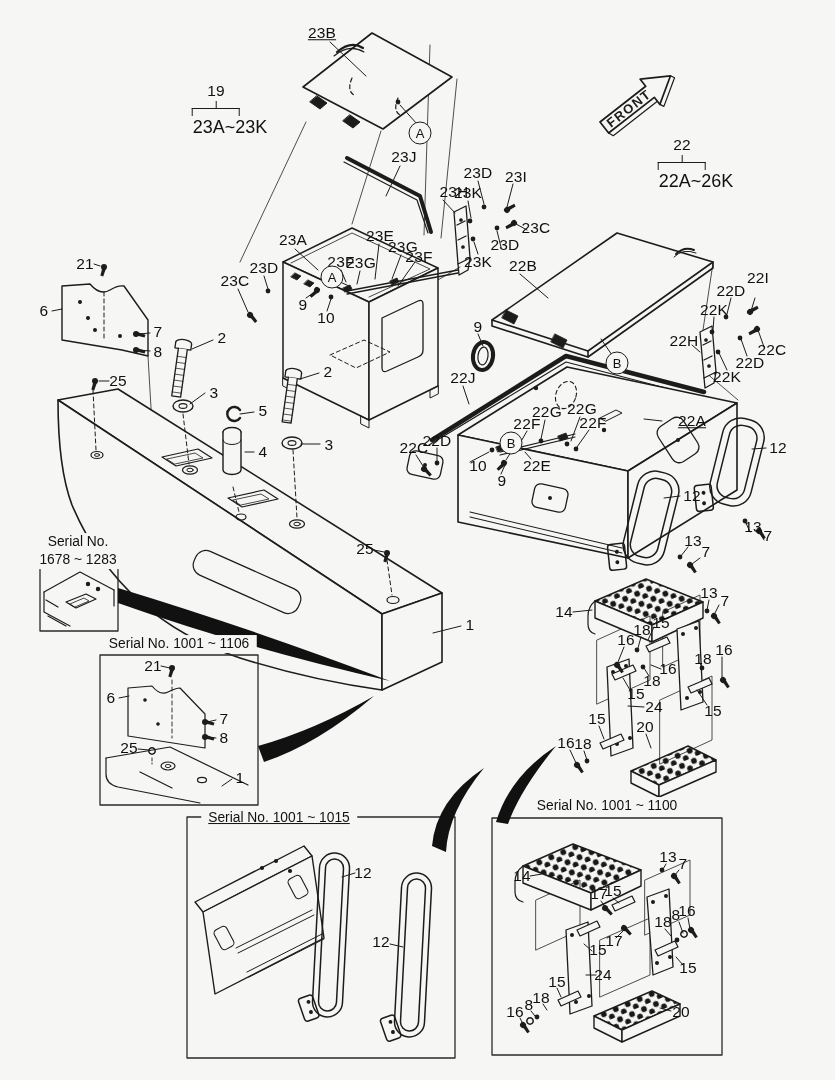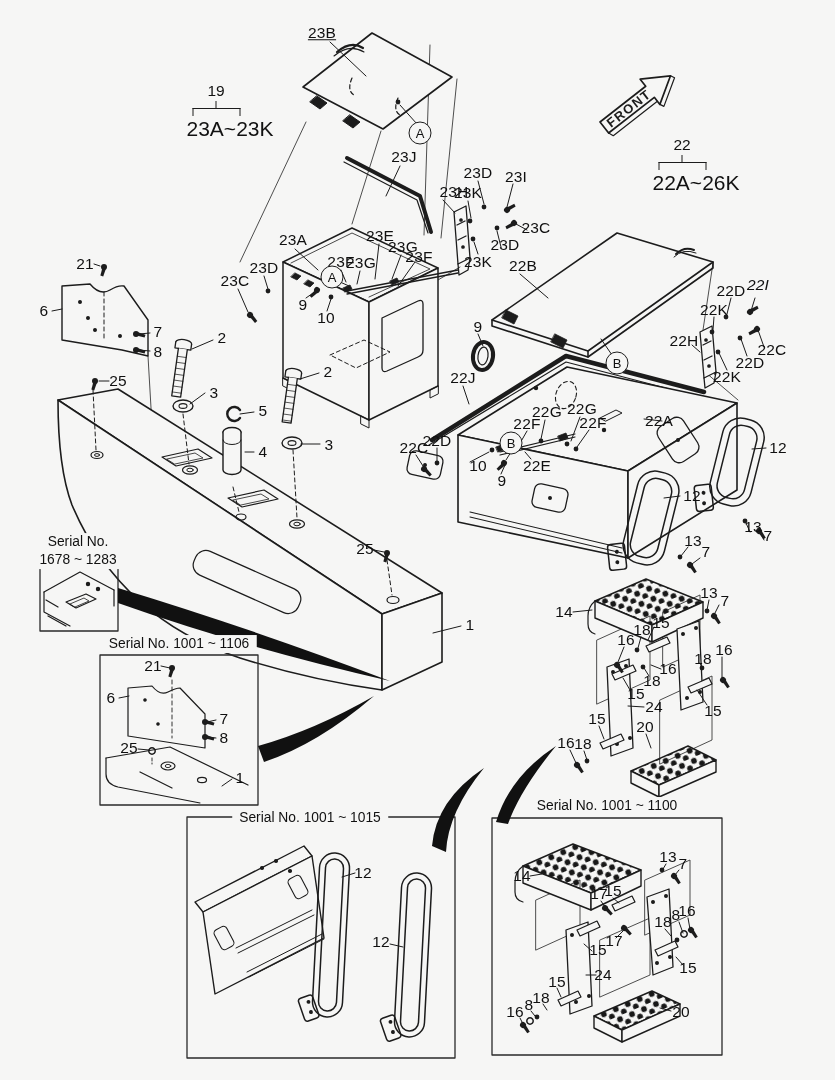--- a/index.html
+++ b/index.html
@@ -9,21 +9,21 @@
   #label-layer{position:absolute;left:0;top:0;width:835px;height:1080px;pointer-events:none;}
   .callout{position:absolute;transform:translate(-50%,-50%);font-size:15.5px;line-height:1;
            white-space:nowrap;color:#101010;letter-spacing:.2px;}
   .circ{position:absolute;transform:translate(-50%,-50%);width:21px;height:21px;border:1.4px solid #1c1c1c;
         border-radius:50%;display:flex;align-items:center;justify-content:center;font-size:13px;
         background:#f6f6f5;line-height:1;}
   .brk{position:absolute;transform:translateX(-50%);display:flex;flex-direction:column;align-items:center;}
   .brk .num{font-size:15.5px;line-height:1;}
   .brk .stem{width:1.4px;height:7px;background:#1c1c1c;margin-top:2px;}
   .brk .bar{width:46px;height:7px;border:1.4px solid #1c1c1c;border-bottom:none;}
-  .brk .range{font-size:21px;line-height:1;margin-top:2px;margin-left:28px;}
+  .brk .range{font-size:18px;line-height:1;margin-top:2px;margin-left:28px;}
   .inset-title{position:absolute;transform:translate(-50%,-50%);font-size:13.8px;line-height:1.3;
                text-align:center;background:#f6f6f5;padding:0 7px;white-space:nowrap;}
   .inset-title span{display:block;}
 </style>
 </head>
 <body>
 
 <div id="page">
 
 <svg id="art" width="835" height="1080" viewBox="0 0 835 1080">
@@ -545,23 +545,23 @@
       <div class="callout" style="left: 463px; top: 378px;">22J</div>
       <div class="callout" style="left: 414px; top: 448px;">22C</div>
       <div class="callout" style="left: 437px; top: 441px;">22D</div>
       <div class="callout" style="left: 478px; top: 466px;">10</div>
       <div class="callout" style="left: 502px; top: 481px;">9</div>
       <div class="callout" style="left: 527px; top: 424px;">22F</div>
       <div class="callout" style="left: 547px; top: 412px;">22G</div>
       <div class="callout" style="left: 582px; top: 409px;">22G</div>
       <div class="callout" style="left: 593px; top: 423px;">22F</div>
       <div class="callout" style="left: 537px; top: 466px;">22E</div>
-      <div class="callout" style="left: 659px; top: 421px;">22A</div>
+      <div class="callout" style="left: 692px; top: 421px; text-decoration: underline;">22A</div>
       <div class="callout" style="left: 731px; top: 291px;">22D</div>
-      <div class="callout" style="left: 758px; top: 285px; font-style: italic;">22I</div>
+      <div class="callout" style="left: 758px; top: 278px;">22I</div>
       <div class="callout" style="left: 714px; top: 310px;">22K</div>
       <div class="callout" style="left: 684px; top: 341px;">22H</div>
       <div class="callout" style="left: 772px; top: 350px;">22C</div>
       <div class="callout" style="left: 750px; top: 363px;">22D</div>
       <div class="callout" style="left: 727px; top: 377px;">22K</div>
       <div class="callout" style="left: 778px; top: 448px;">12</div>
       <div class="callout" style="left: 692px; top: 496px;">12</div>
       <div class="callout" style="left: 753px; top: 527px;">13</div>
       <div class="callout" style="left: 768px; top: 536px;">7</div>
       <div class="callout" style="left: 693px; top: 541px;">13</div>
@@ -626,21 +626,21 @@
         <div class="bar"></div>
         <div class="range">22A~26K</div>
       </div>
       <div class="inset-title" style="left: 78px; top: 551px;">
         <span>Serial No.</span>
         <span>1678 ~ 1283</span>
       </div>
       <div class="inset-title" style="left: 179px; top: 644px; text-align: center;">
         <span>Serial No. 1001 ~ 1106</span>
       </div>
-      <div class="inset-title" style="left: 310px; top: 818px;">
+      <div class="inset-title" style="left: 279px; top: 818px; text-decoration: underline;">
         <span>Serial No. 1001 ~ 1015</span>
       </div>
       <div class="inset-title" style="left: 607px; top: 806px;">
         <span>Serial No. 1001 ~ 1100</span>
       </div>
     </div>
 
 </div>
 
 </body></html>

